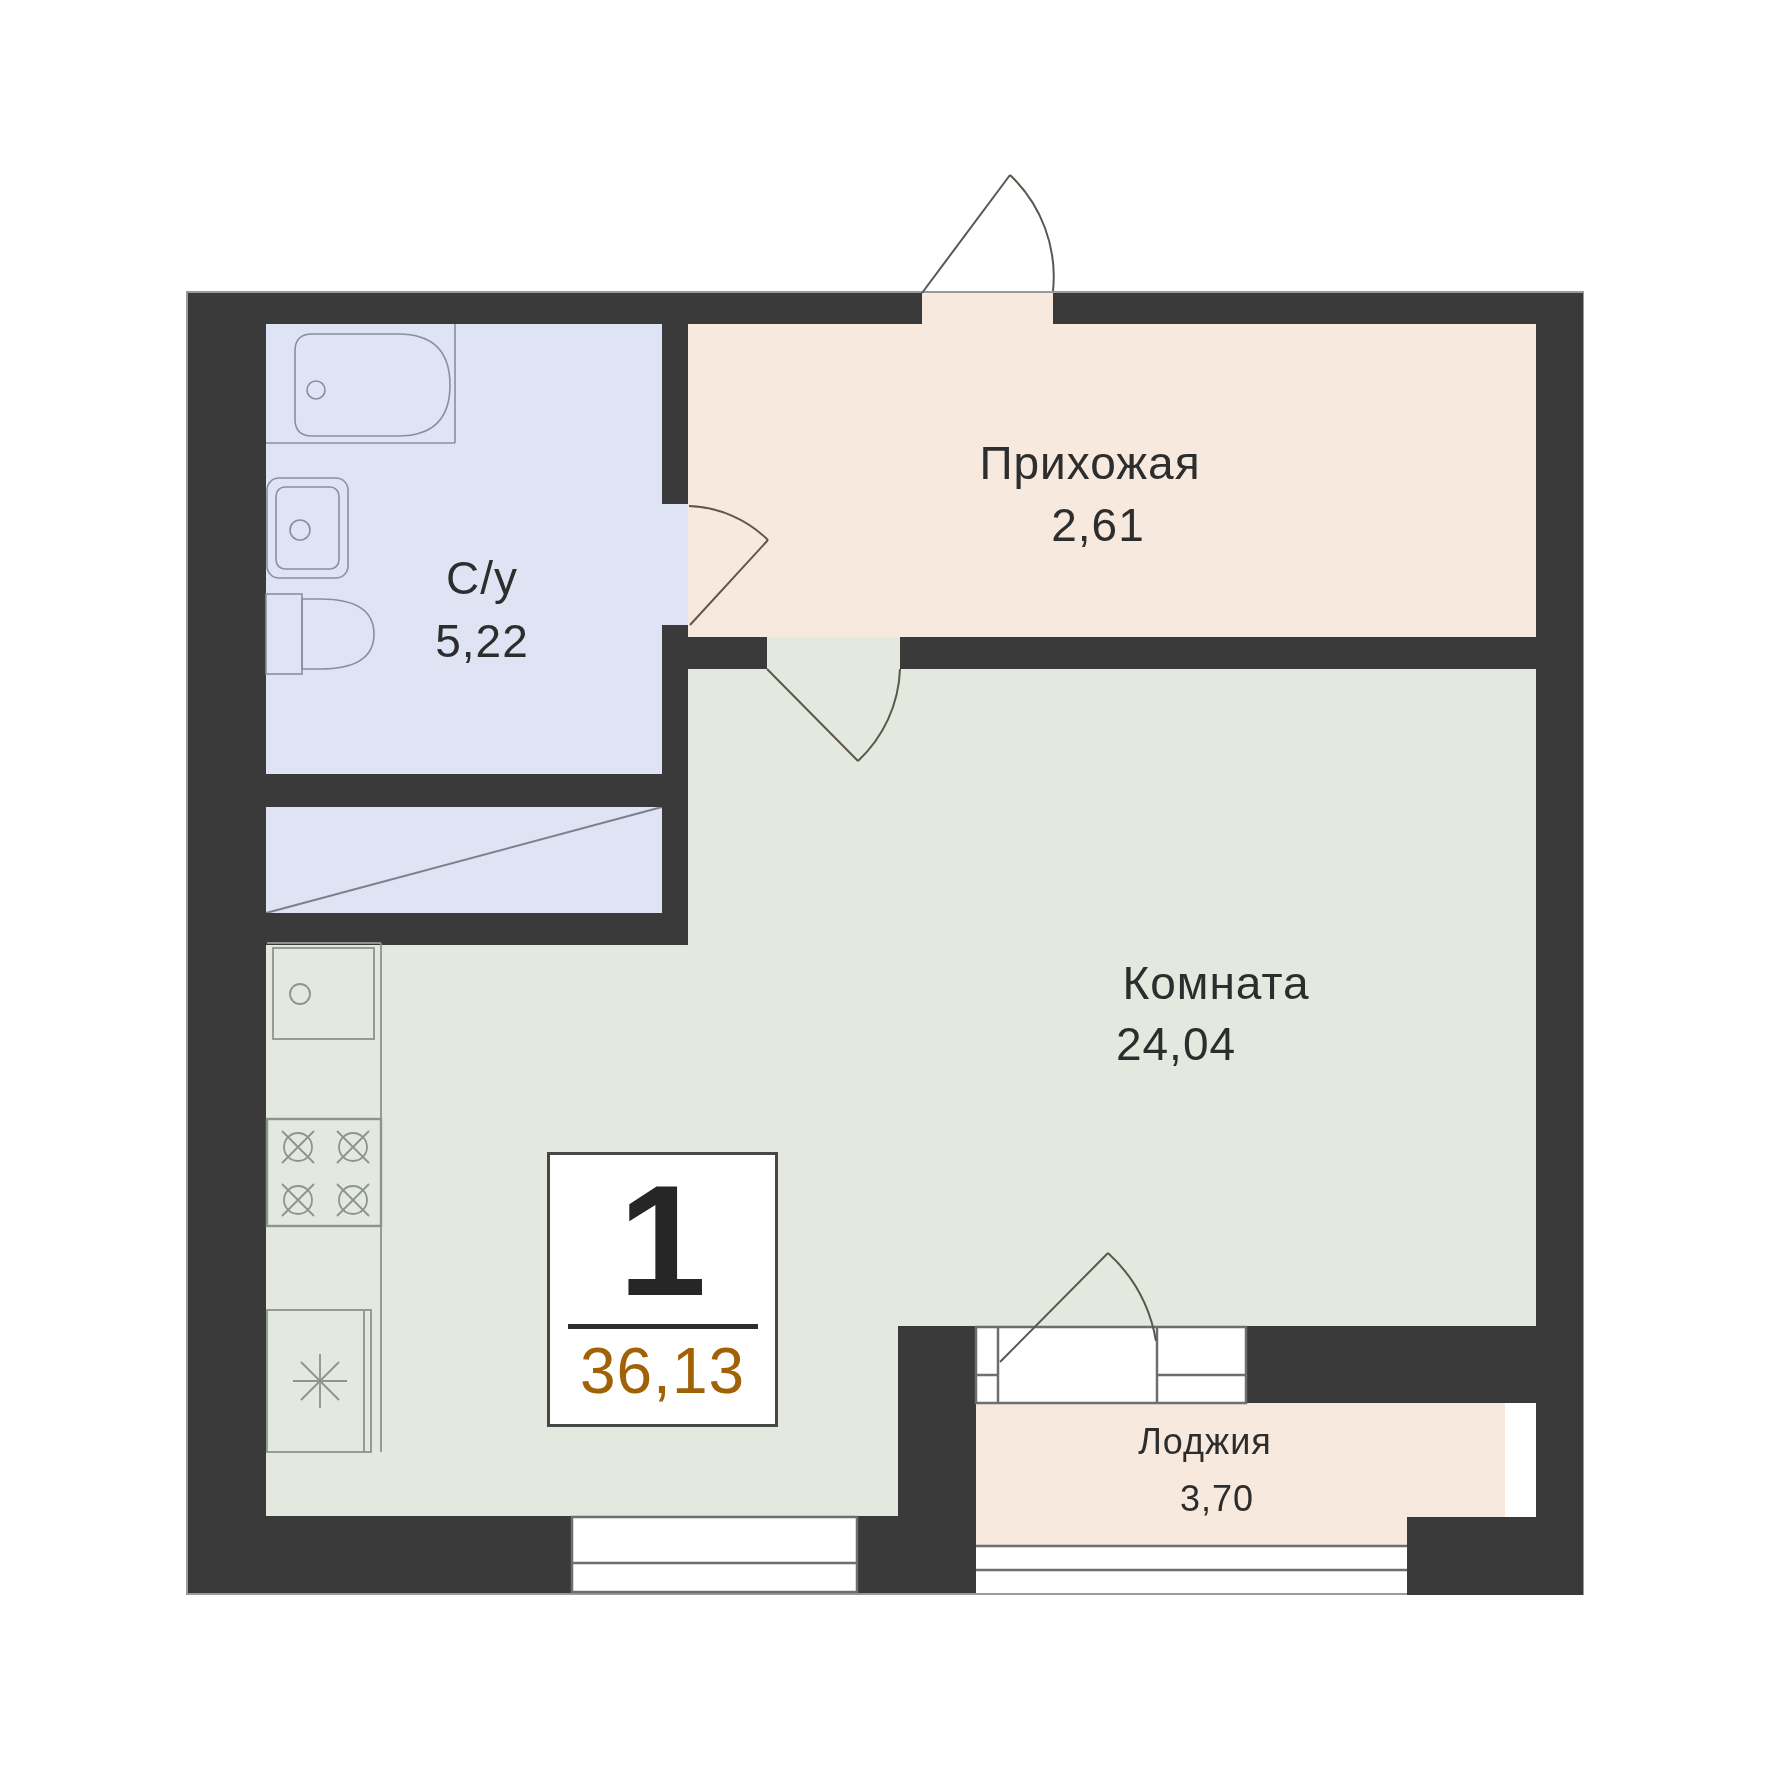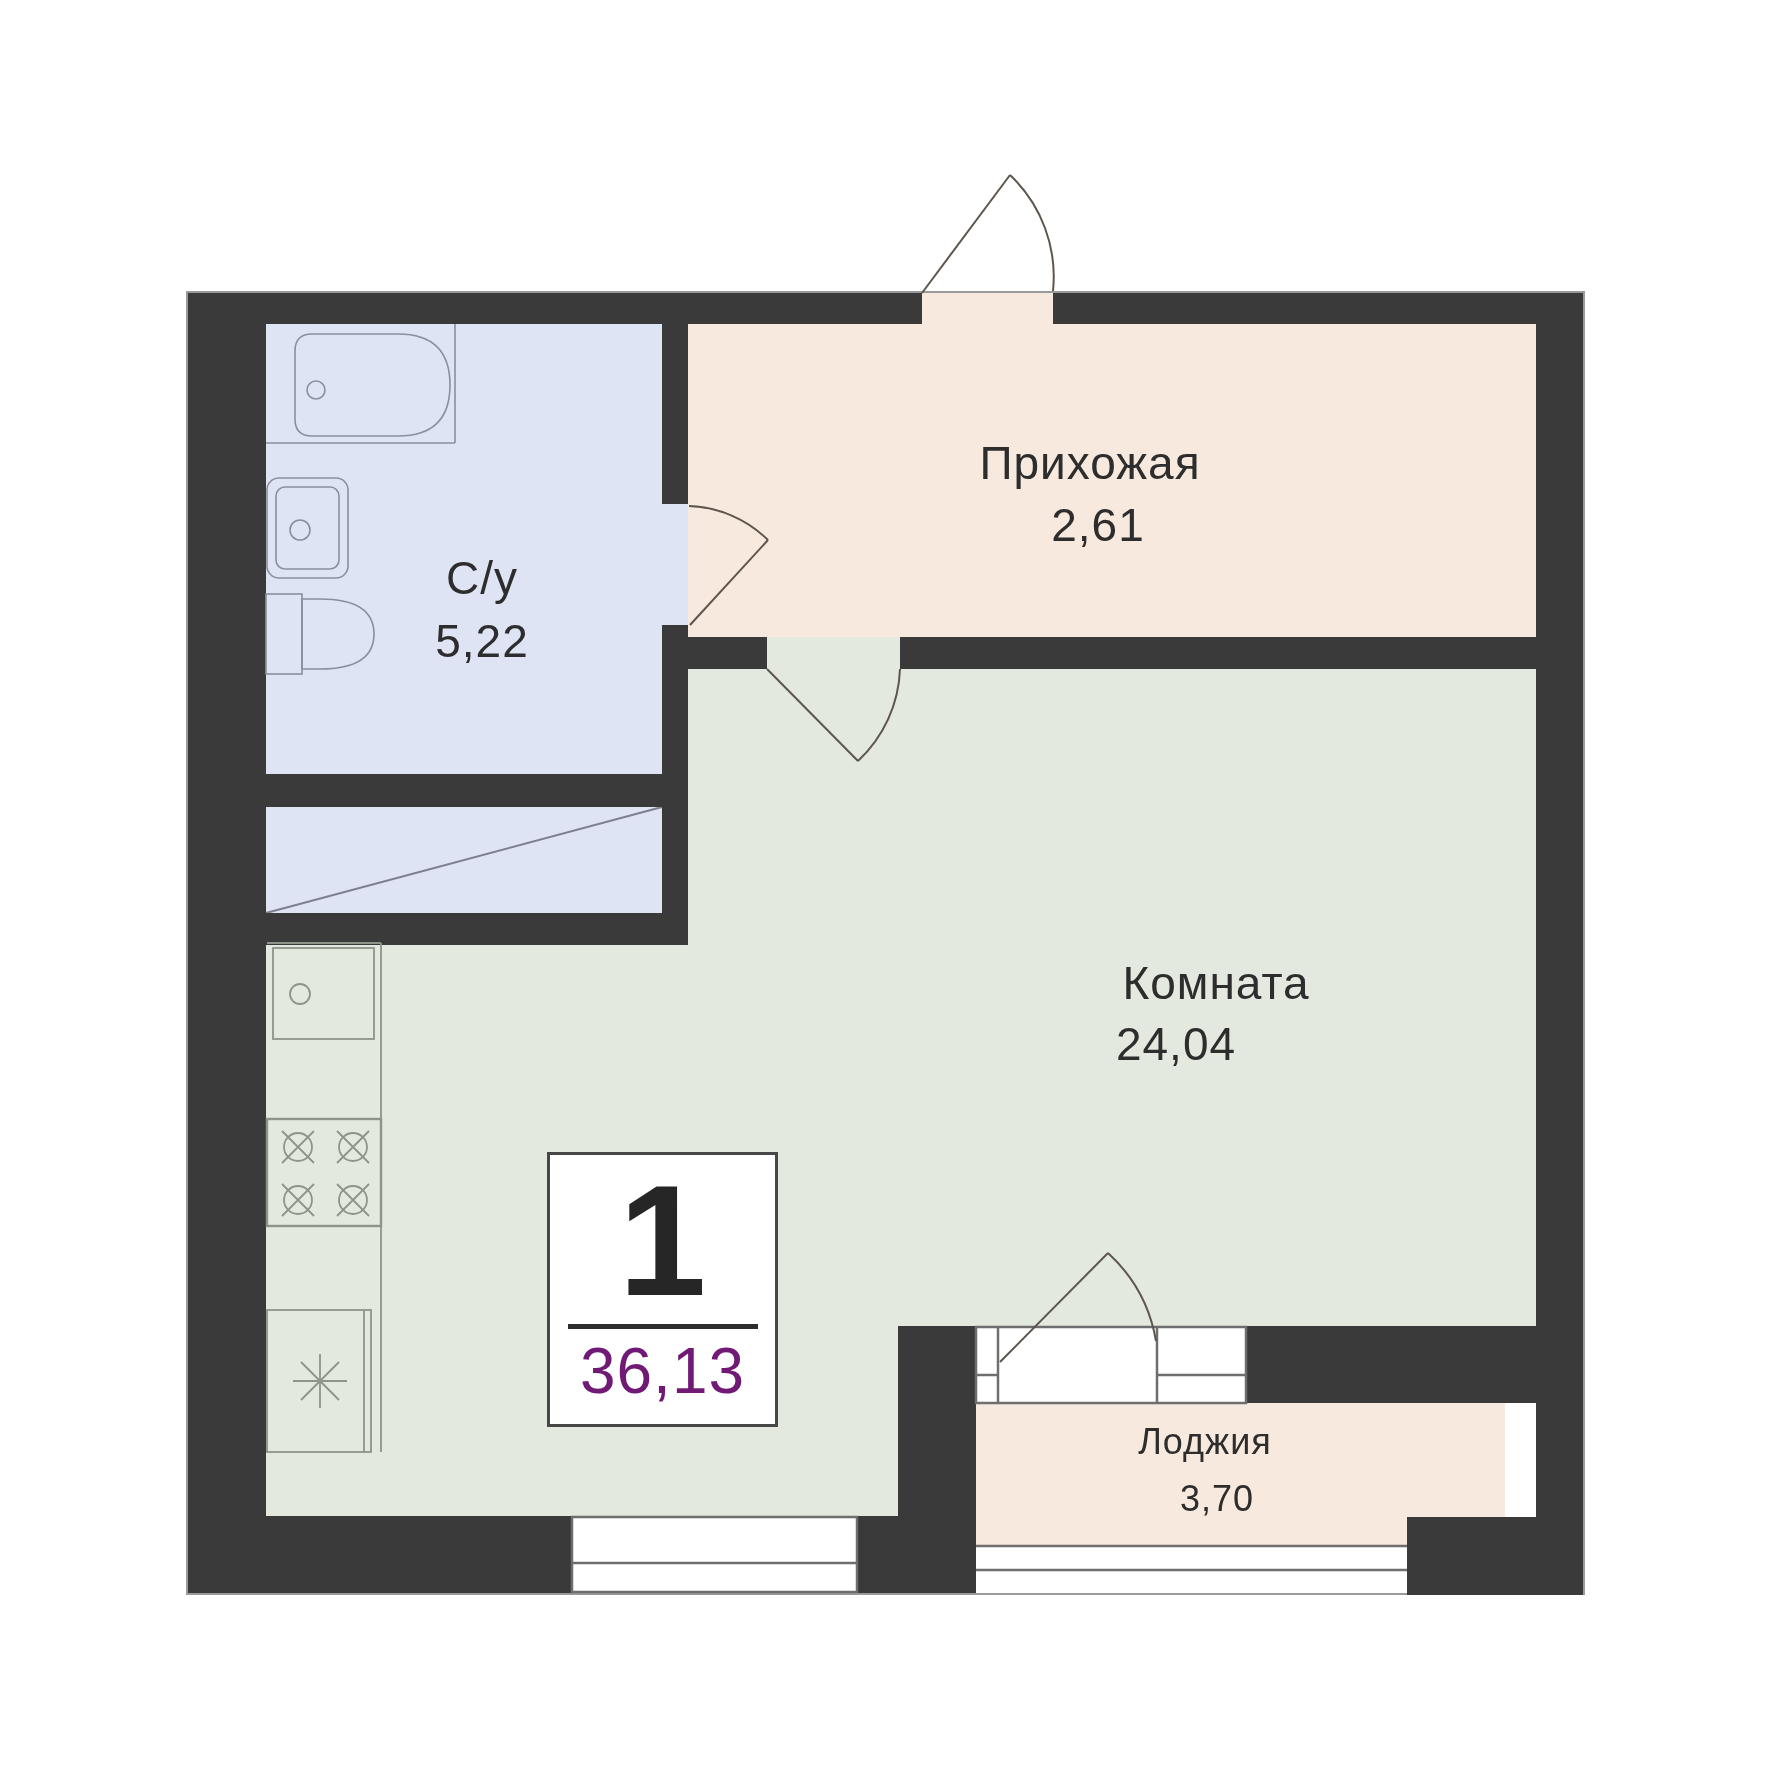--- a/index.html
+++ b/index.html
@@ -1,18 +1,18 @@
 <!DOCTYPE html>
 <html><head>
 <meta charset="utf-8">
 <style>
   html,body{margin:0;padding:0;background:#ffffff;}
   #stage{
     position:relative;
-    width:1772px;height:1772px;
+    width:1584px;height:1772px;
     background:#ffffff;
     font-family:"Liberation Sans", sans-serif;
     overflow:hidden;
   }
   #plan-svg{position:absolute;left:0;top:0;}
   .room-label{
     position:absolute;
     transform:translate(-50%,-50%);
     color:#2d2d2d;
     font-size:46px;
@@ -29,21 +29,21 @@
     box-sizing:border-box;
     display:flex;flex-direction:column;align-items:center;justify-content:flex-start;
   }
   #unit-rooms{
     font-size:158px;font-weight:bold;color:#262626;line-height:0.98;margin-top:8px;
   }
   #unit-divider{
     width:190px;height:5px;background:#2d2d2d;margin:6px 0 10px 0;
   }
   #unit-area{
-    font-size:64px;color:#701a75;letter-spacing:1px;line-height:1;
+    font-size:64px;color:#a16207;letter-spacing:1px;line-height:1;
   }
 </style>
 </head>
 <body>
 
 <div id="stage">
 
   <svg id="plan-svg" width="1772" height="1772" viewBox="0 0 1772 1772">
 
     <rect x="187" y="292" width="1397" height="1302" fill="none" stroke="#9a9a9a" stroke-width="2"></rect>

